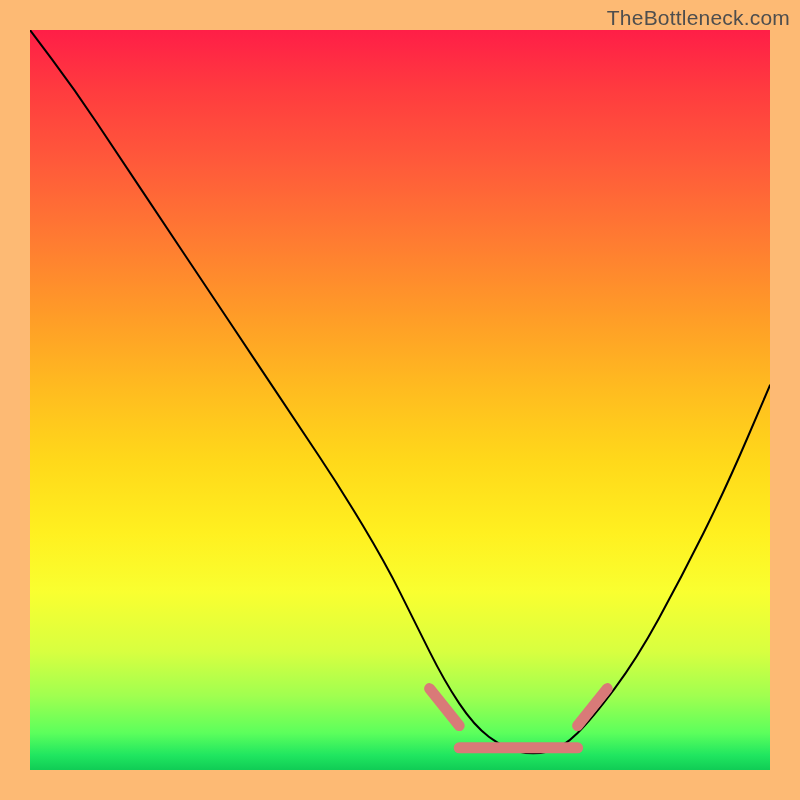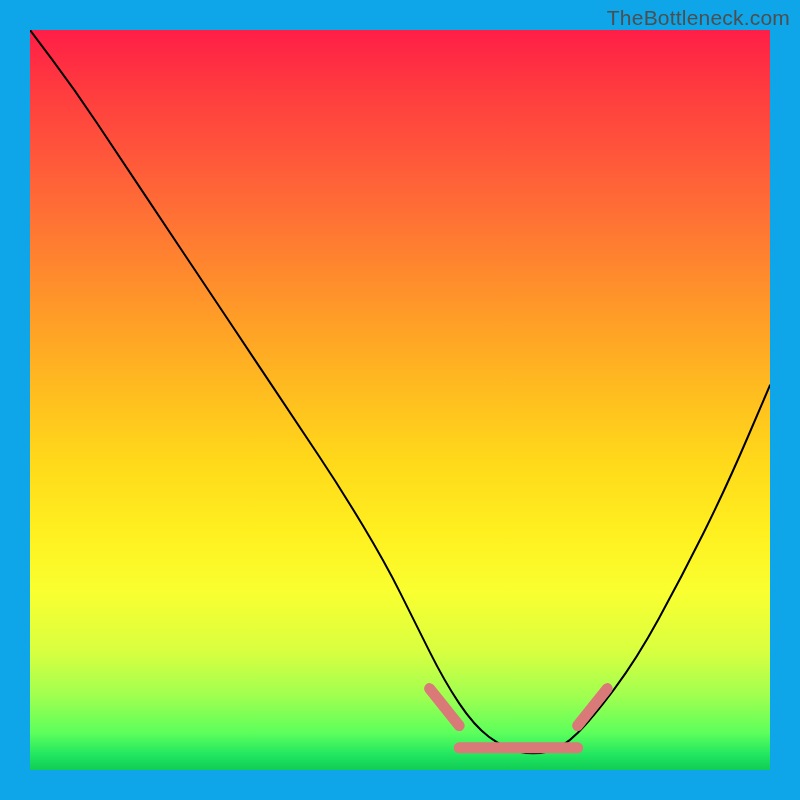--- a/index.html
+++ b/index.html
@@ -10,21 +10,21 @@
     background: #000;
     overflow: hidden;
     font-family: Arial, Helvetica, sans-serif;
   }
   .frame {
     position: absolute;
     left: 0;
     top: 0;
     width: 800px;
     height: 800px;
-    background: #0ea5e9;
+    background: #fdba74;
   }
   .plot {
     position: absolute;
     left: 30px;
     top: 30px;
     width: 740px;
     height: 740px;
     
     background: linear-gradient(to bottom,
       #ff1e47 0%,

